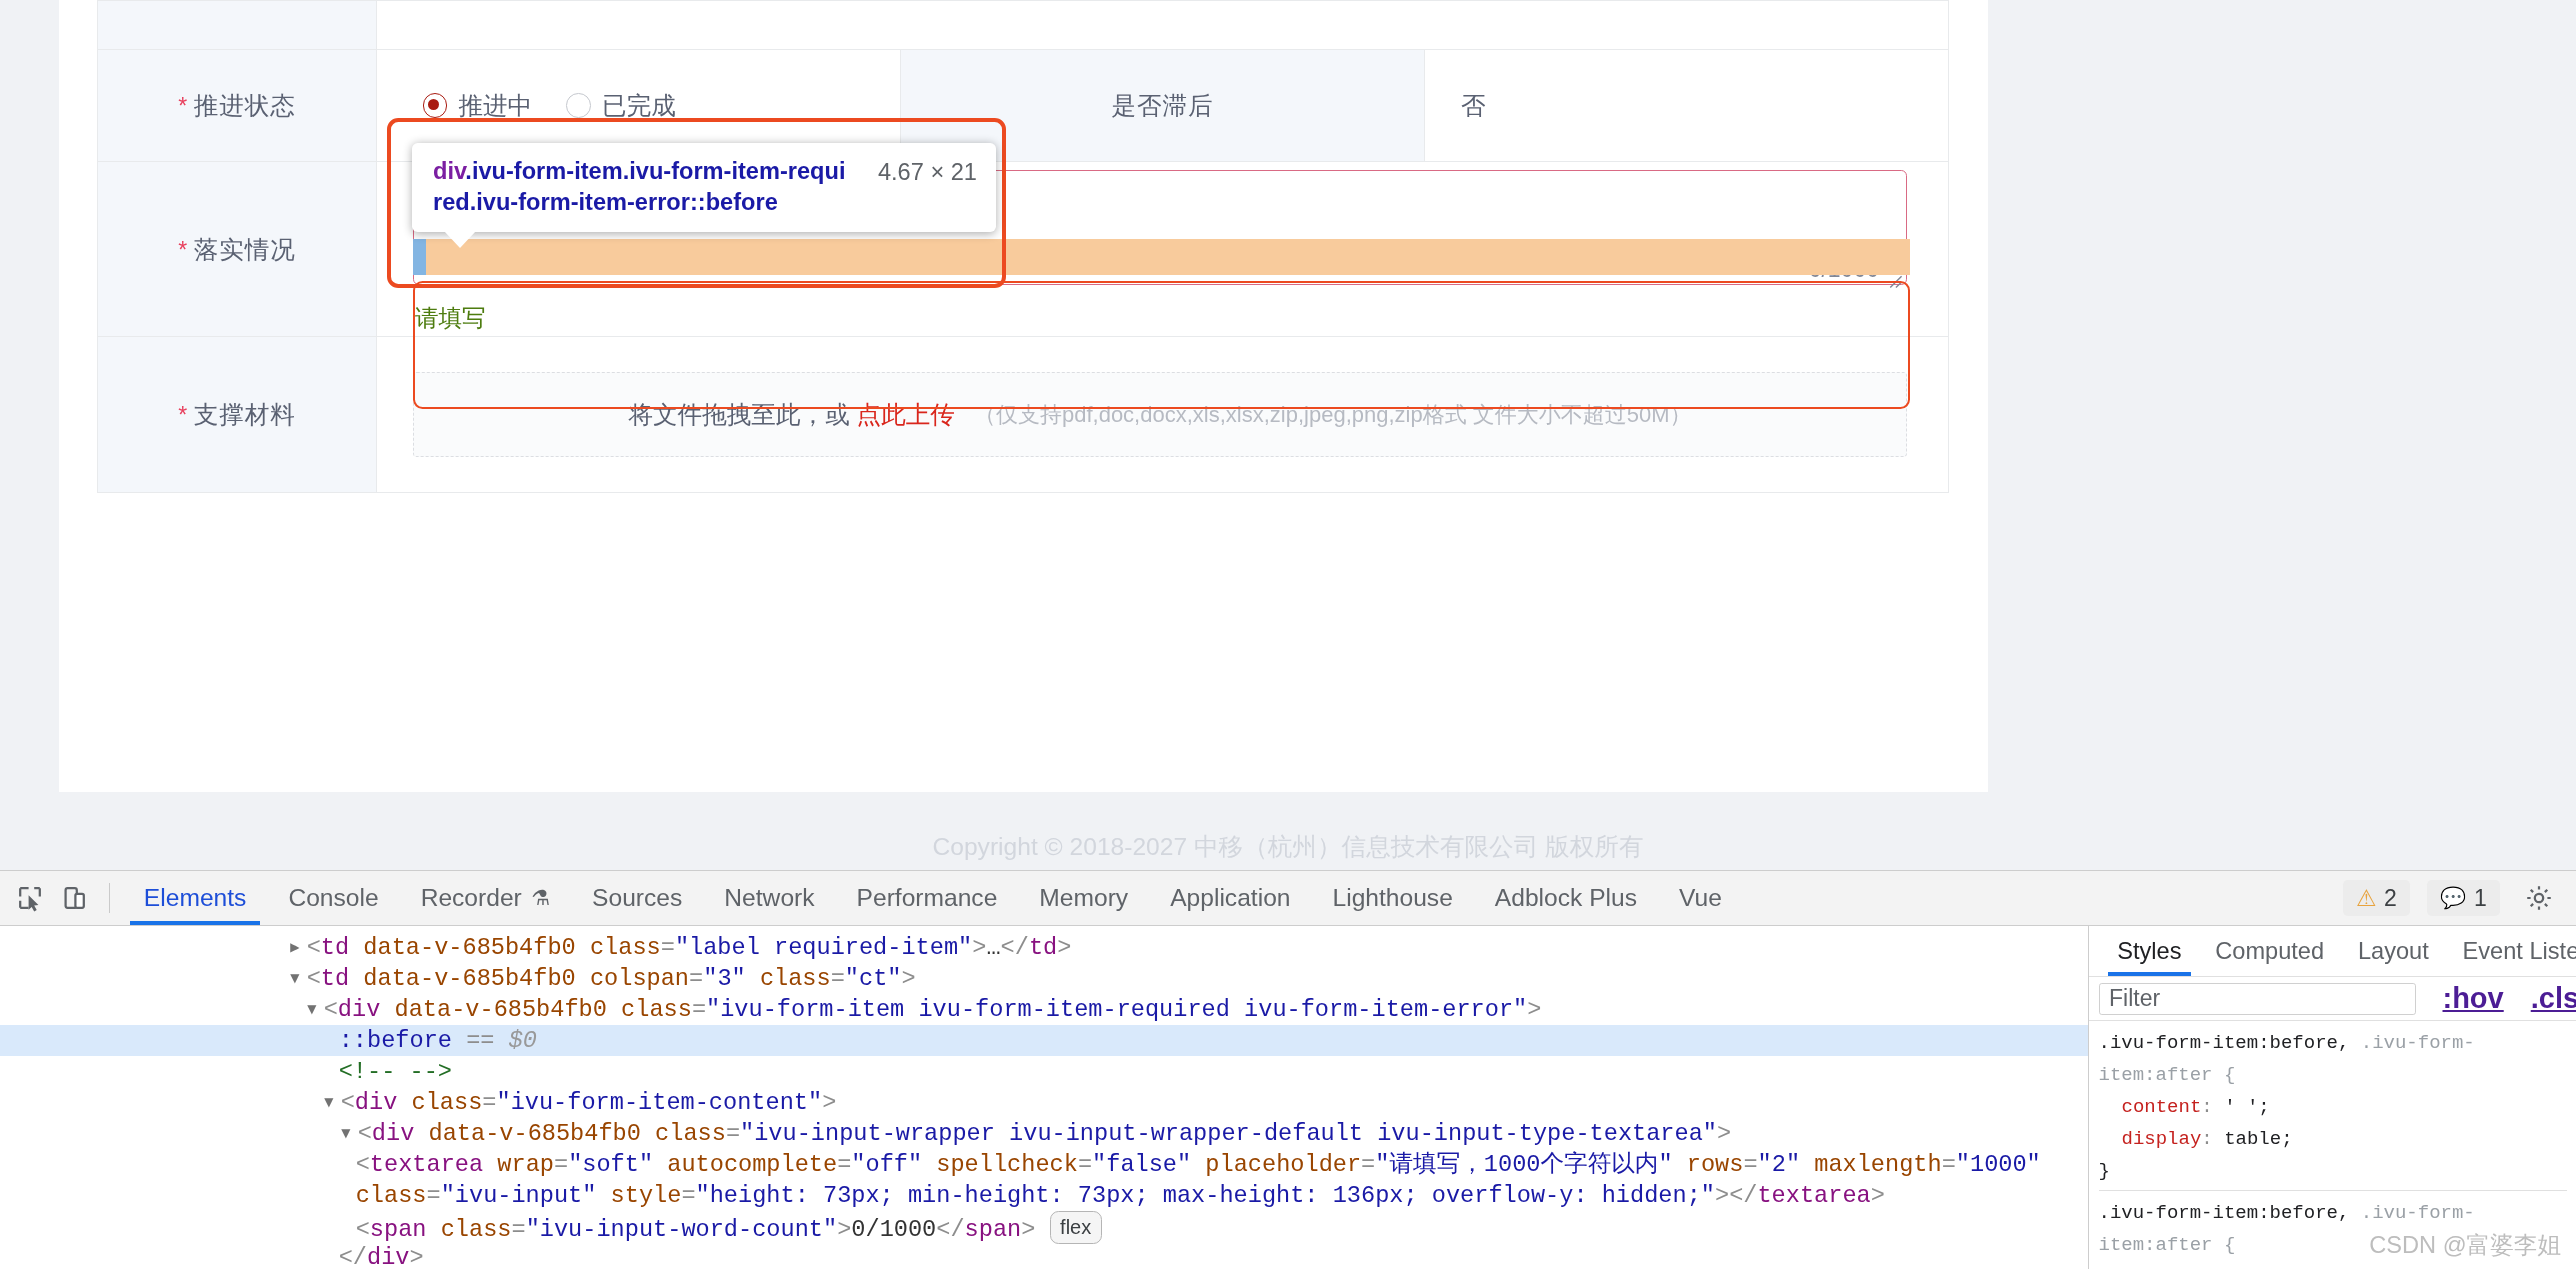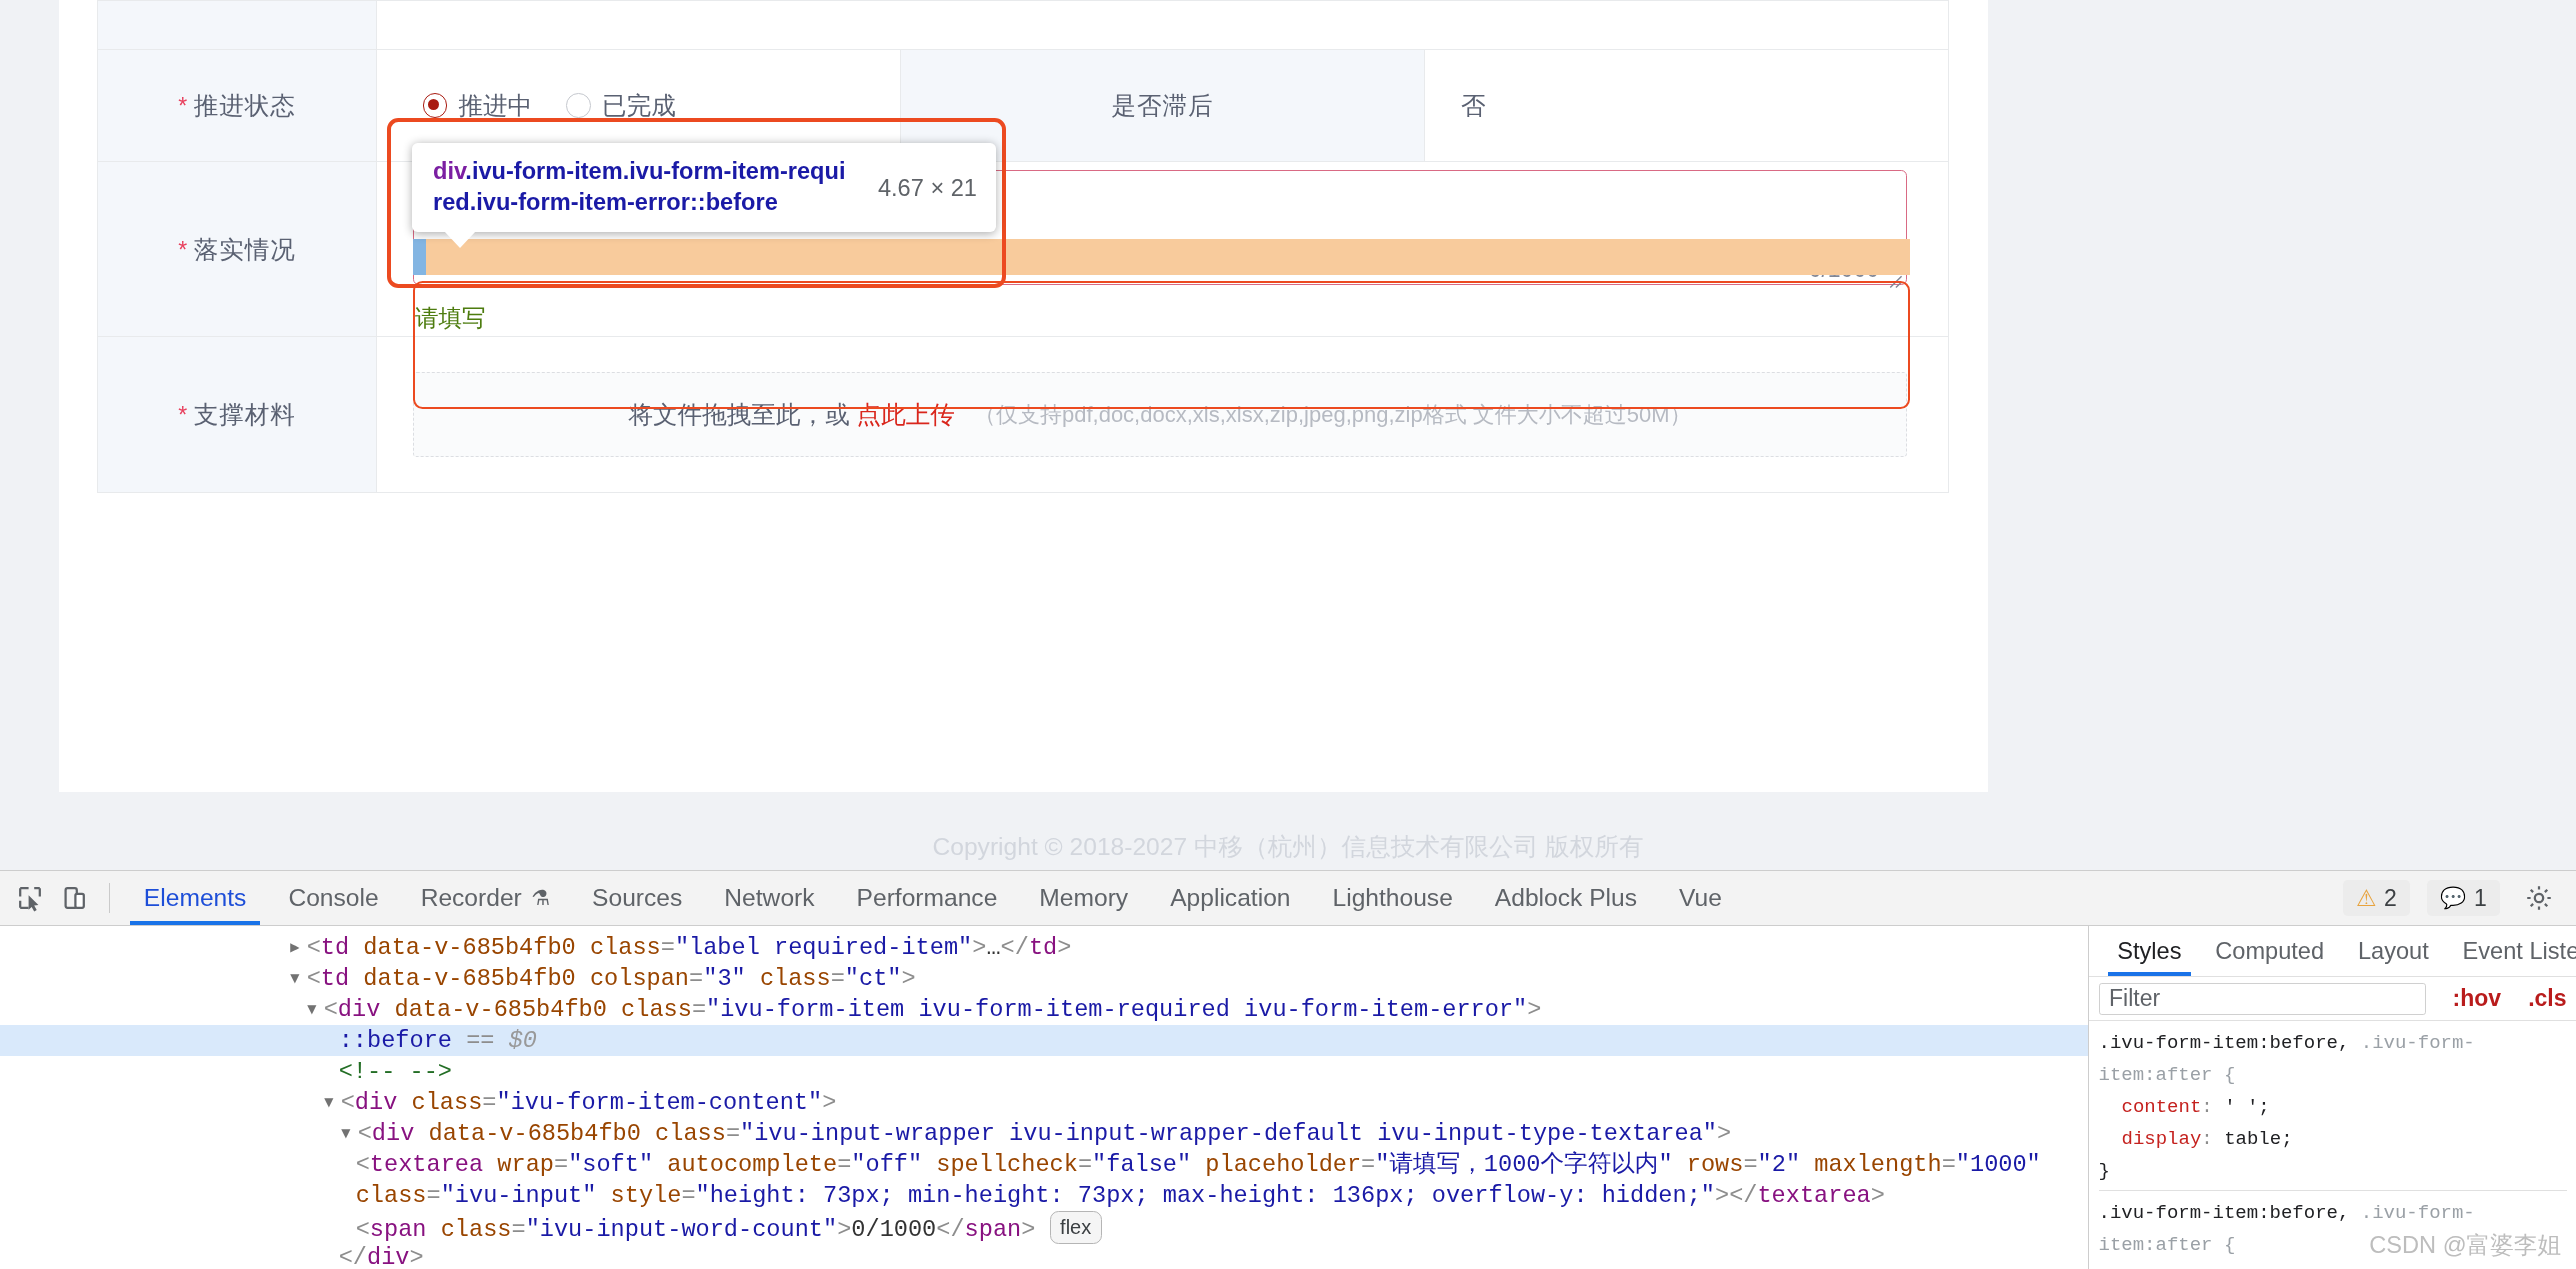--- a/index.html
+++ b/index.html
@@ -113,21 +113,21 @@
     background: #f8cb9c;
   }
   .margin-band .before-el {
     position: absolute; left: 0; top: 0; width: 13.2px; height: 36px; background: #83b5e2;
   }
   .tip {
     position: absolute; left: 412px; top: 143px;
     background: #ffffff; border-radius: 5.7px;
     box-shadow: 0 1.9px 9.5px rgba(0,0,0,.32);
     padding: 13.2px 19px 13.2px 21px;
-    display: flex; align-items: center; gap: 24.6px;
+    display: flex; align-items: flex-start; gap: 24.6px;
     max-width: 584px;
   }
   .tip .sel {
     font-size: 23.6px; font-weight: bold; line-height: 1.32;
     color: #1a1aa6; word-break: break-all; max-width: 426px;
   }
   .tip .sel .tag { color: #7b1fa2; }
   .tip .dims { font-size: 23.6px; color: #5f6368; white-space: nowrap; padding-top: 2.8px; }
   .tip::after {
     content: ''; position: absolute; left: 32px; bottom: -16px;
@@ -214,21 +214,21 @@
   .st-filter {
     height: 44px; display: flex; align-items: center; border-bottom: 0.9px solid #e0e0e0;
     padding: 0 9.5px; gap: 27px;
   }
   .st-filter input {
     flex: 1; height: 32px; border: 0.9px solid #d0d0d0; border-radius: 2.8px;
     font-size: 23px; padding: 0 9.5px; outline: none; color: #3c4043;
     font-family: "Liberation Sans", sans-serif;
   }
   .st-filter input::placeholder { color: #5f6368; }
-  .st-filter .tog { font-size: 23px; font-weight: bold; color: #b91c1c; cursor: pointer; }
+  .st-filter .tog { font-size: 29px; font-weight: bold; color: #4c1d95; cursor: pointer; text-decoration: underline; }
   .st-rules {
     flex: 1; overflow: hidden; font-family: "Liberation Mono", monospace;
     font-size: 19px; line-height: 32px; padding: 5.7px 9.5px 0 9.5px; color: #202124;
   }
   .rule { padding-bottom: 3.8px; }
   .rule + .rule { border-top: 0.9px solid #e0e0e0; padding-top: 5.7px; }
   .rs { color: #202124; }
   .rs .inactive { color: #9aa0a6; }
   .prop { color: #c5221f; padding-left: 23px; }
   .pval { color: #202124; }

